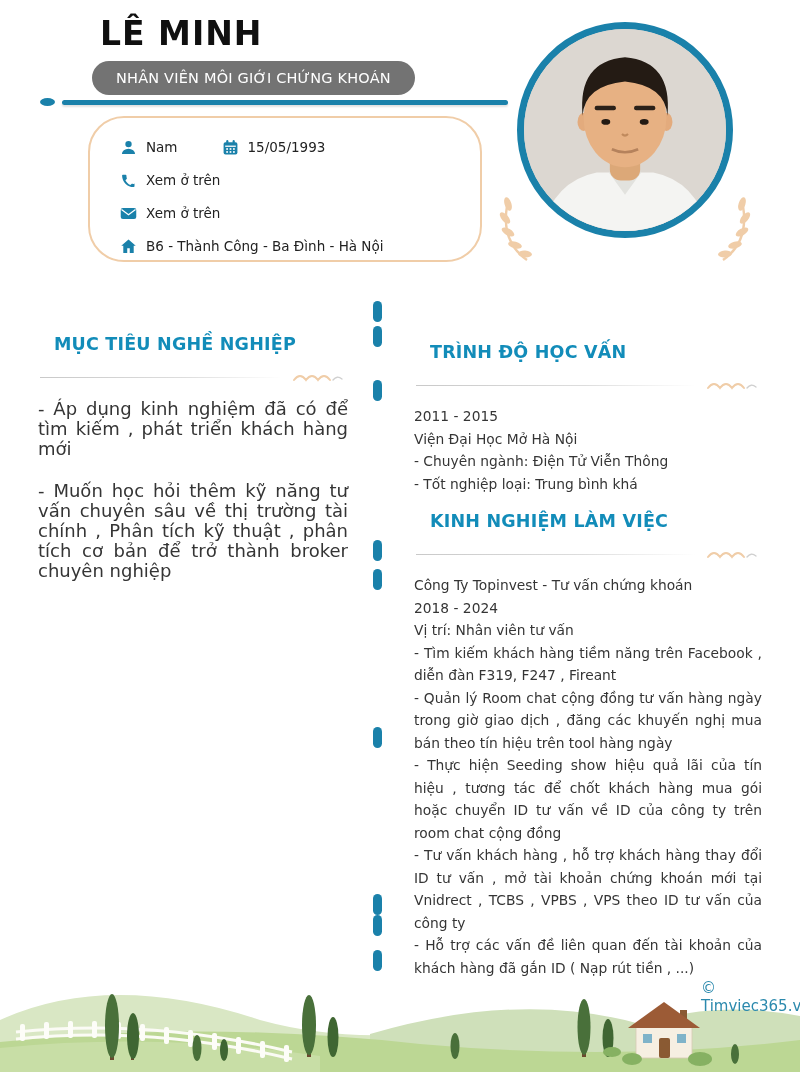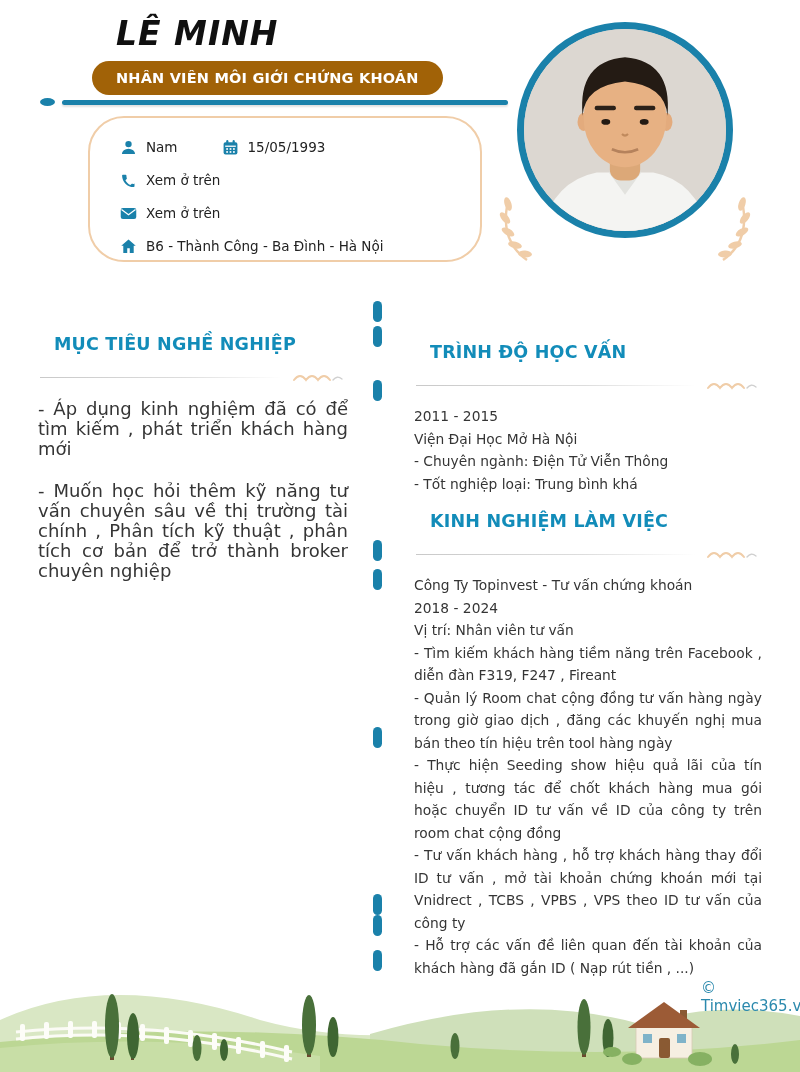--- a/index.html
+++ b/index.html
@@ -1,23 +1,23 @@
 <!DOCTYPE html>
 <html><head>
 <meta charset="utf-8">
 <style>
   html,body{margin:0;padding:0;background:#fff;}
   .page{position:relative;width:800px;height:1072px;background:#fff;overflow:hidden;
         font-family:"DejaVu Sans","Liberation Sans",sans-serif;color:#3a3a3a;}
 
   
-  .name{position:absolute;left:116px;top:14px;margin:0;font-size:33px;font-weight:800;
-        color:#101010;letter-spacing:1px;font-style:italic;}
-  .badge{position:absolute;left:92px;top:61px;background:#a16207;color:#fff;
-         font-size:14.5px;font-weight:700;padding:9px 24px;border-radius:17px;letter-spacing:.2px;}
+  .name{position:absolute;left:100px;top:14px;margin:0;font-size:33px;font-weight:800;
+        color:#101010;letter-spacing:1px;}
+  .badge{position:absolute;left:92px;top:61px;background:#737373;color:#fff;
+         font-size:14.5px;font-weight:400;padding:9px 24px;border-radius:17px;letter-spacing:.2px;}
   .accent-line{position:absolute;left:40px;top:98px;width:468px;display:flex;align-items:center;gap:7px;}
   .accent-line .a-dot{width:15px;height:8px;background:#1a81aa;border-radius:50%;}
   .accent-line .a-bar{flex:1;height:5px;background:#1a81aa;border-radius:3px;box-shadow:0 2px 2px rgba(0,0,0,.12);}
 
   
   .contact-card{position:absolute;left:88px;top:116px;width:394px;height:146px;
                 border:2px solid #f0cda8;border-radius:36px;box-sizing:border-box;
                 padding:13px 0 0 30px;background:#fff;}
   .c-row{display:flex;align-items:center;height:33px;}
   .c-item{display:inline-flex;gap:9px;font-size:13.5px;color:#222;white-space:nowrap;}

